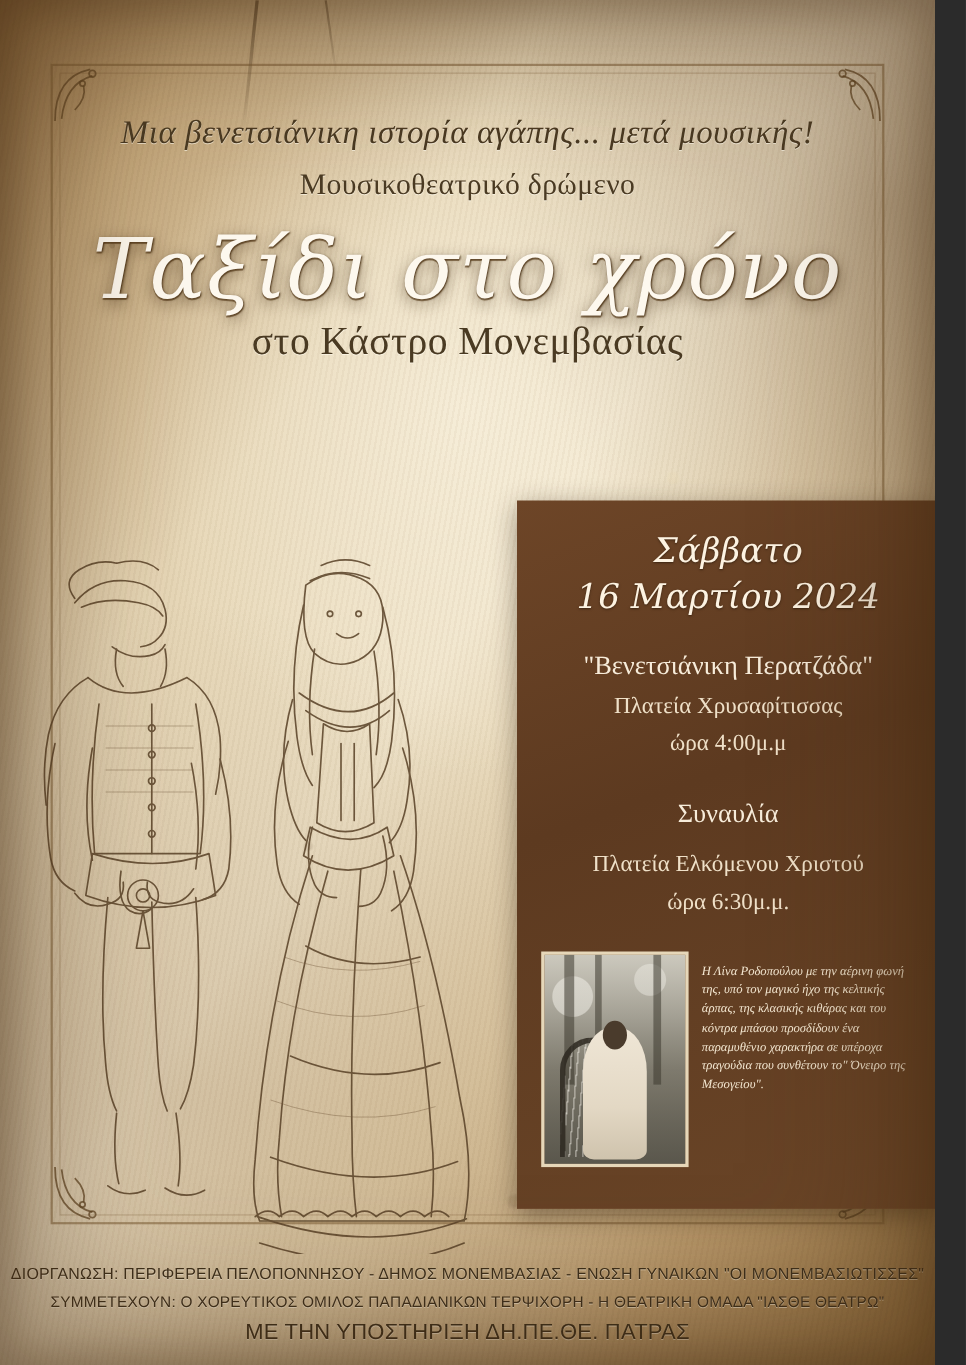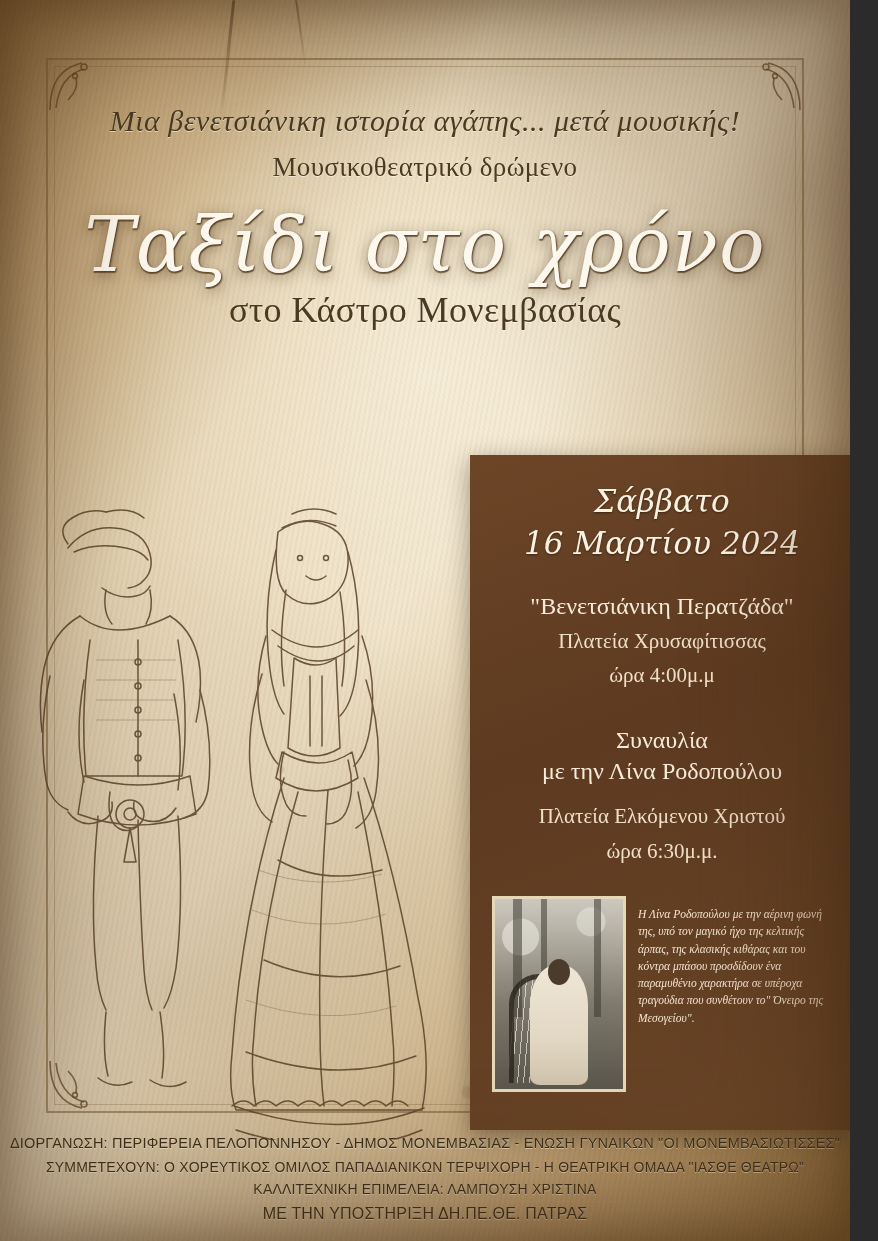--- a/index.html
+++ b/index.html
@@ -242,21 +242,21 @@
     color: #3d2f1b;
     font-size: 14.5px;
     line-height: 1.62;
     letter-spacing: .2px;
     text-shadow: 0 1px 0 rgba(255,250,235,.5);
   }
   .credits div { white-space: nowrap; }
   .credits .c1 { font-size: 14.5px; }
   .credits .c2 { font-size: 14px; }
   .credits .c3 { font-size: 14px; }
-  .credits .c4 { font-size: 16px; text-align: center; }
+  .credits .c4 { font-size: 20px; text-align: center; }
 </style>
 </head>
 <body>
 
 <div class="poster">
 
   <div class="grain"></div>
   <div class="crack"></div>
   <div class="crack2"></div>
 
@@ -405,21 +405,20 @@
     </div>
 
     <div class="block">
       <div class="ev-title">"Βενετσιάνικη Περατζάδα"</div>
       <div class="ev-line">Πλατεία Χρυσαφίτισσας</div>
       <div class="ev-line">ώρα 4:00μ.μ</div>
     </div>
 
     <div class="block sep">
       <div class="ev-title">Συναυλία</div>
-      <div class="ev-title">με την Λίνα Ροδοπούλου</div>
       <div class="ev-line" style="margin-top:14px">Πλατεία Ελκόμενου Χριστού</div>
       <div class="ev-line">ώρα 6:30μ.μ.</div>
     </div>
 
     <div class="artist">
       <div class="photo">
         <div class="trees"></div>
         <div class="trunk t1"></div>
         <div class="trunk t2"></div>
         <div class="trunk t3"></div>
@@ -427,18 +426,17 @@
         <div class="figure"></div>
         <div class="head-dot"></div>
       </div>
       <div class="artist-text">Η Λίνα Ροδοπούλου με την αέρινη φωνή της, υπό τον μαγικό ήχο της κελτικής άρπας, της κλασικής κιθάρας και του κόντρα μπάσου προσδίδουν ένα παραμυθένιο χαρακτήρα σε υπέροχα τραγούδια που συνθέτουν το" Όνειρο της Μεσογείου".</div>
     </div>
   </div>
 
   <div class="credits">
     <div class="c1">ΔΙΟΡΓΑΝΩΣΗ:  ΠΕΡΙΦΕΡΕΙΑ ΠΕΛΟΠΟΝΝΗΣΟΥ  -  ΔΗΜΟΣ ΜΟΝΕΜΒΑΣΙΑΣ  -  ΕΝΩΣΗ ΓΥΝΑΙΚΩΝ "ΟΙ ΜΟΝΕΜΒΑΣΙΩΤΙΣΣΕΣ"</div>
     <div class="c2">ΣΥΜΜΕΤΕΧΟΥΝ:  Ο ΧΟΡΕΥΤΙΚΟΣ ΟΜΙΛΟΣ ΠΑΠΑΔΙΑΝΙΚΩΝ ΤΕΡΨΙΧΟΡΗ  -  Η ΘΕΑΤΡΙΚΗ ΟΜΑΔΑ "ΙΑΣΘΕ ΘΕΑΤΡΩ"</div>
-    <div class="c3">ΚΑΛΛΙΤΕΧΝΙΚΗ ΕΠΙΜΕΛΕΙΑ:    ΛΑΜΠΟΥΣΗ ΧΡΙΣΤΙΝΑ</div>
     <div class="c4">ΜΕ ΤΗΝ ΥΠΟΣΤΗΡΙΞΗ ΔΗ.ΠΕ.ΘΕ. ΠΑΤΡΑΣ</div>
   </div>
 
   <div class="edge-dark"></div>
 </div>
 
 </body></html>

